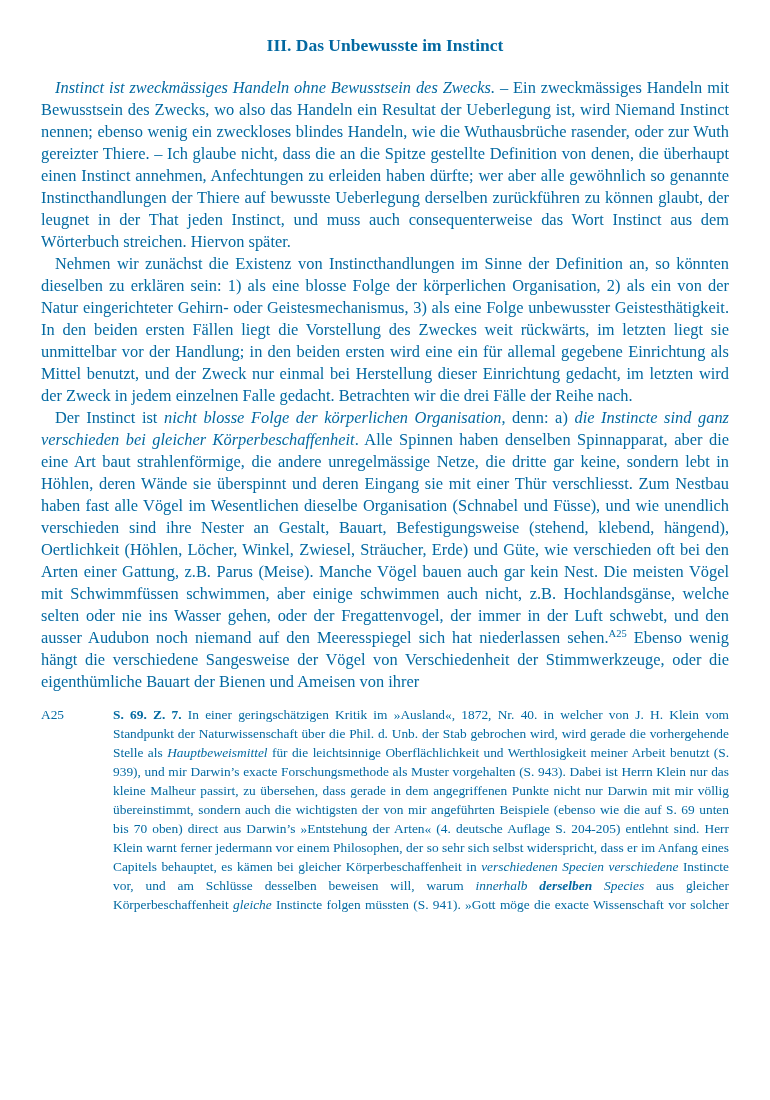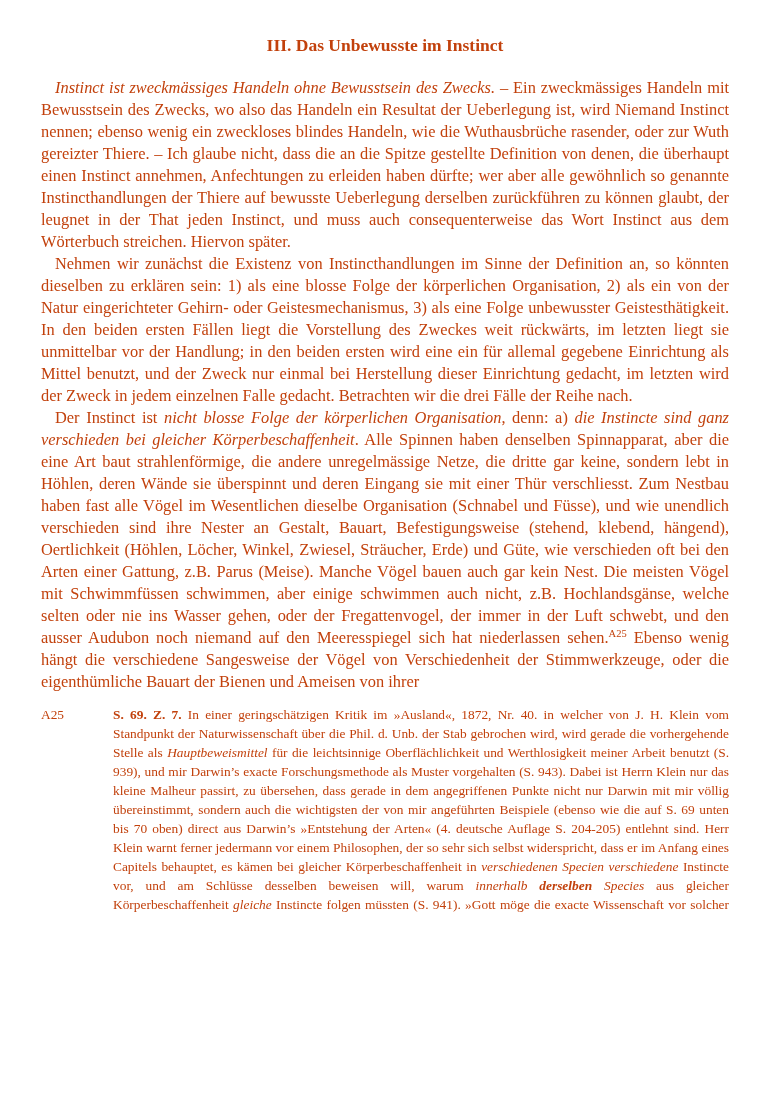--- a/index.html
+++ b/index.html
@@ -5,21 +5,21 @@
   html, body {
     margin: 0;
     padding: 0;
     background: #ffffff;
   }
   .page {
     position: relative;
     width: 770px;
     height: 912px;
     background: #ffffff;
-    color: #c2410c;
+    color: #0369a1;
     font-family: "Liberation Serif", serif;
     overflow: hidden;
     box-sizing: border-box;
     padding: 0 41px;
   }
   .heading {
     margin: 34px 0 0 0;
     font-size: 17.5px;
     line-height: 22px;
     font-weight: bold;

